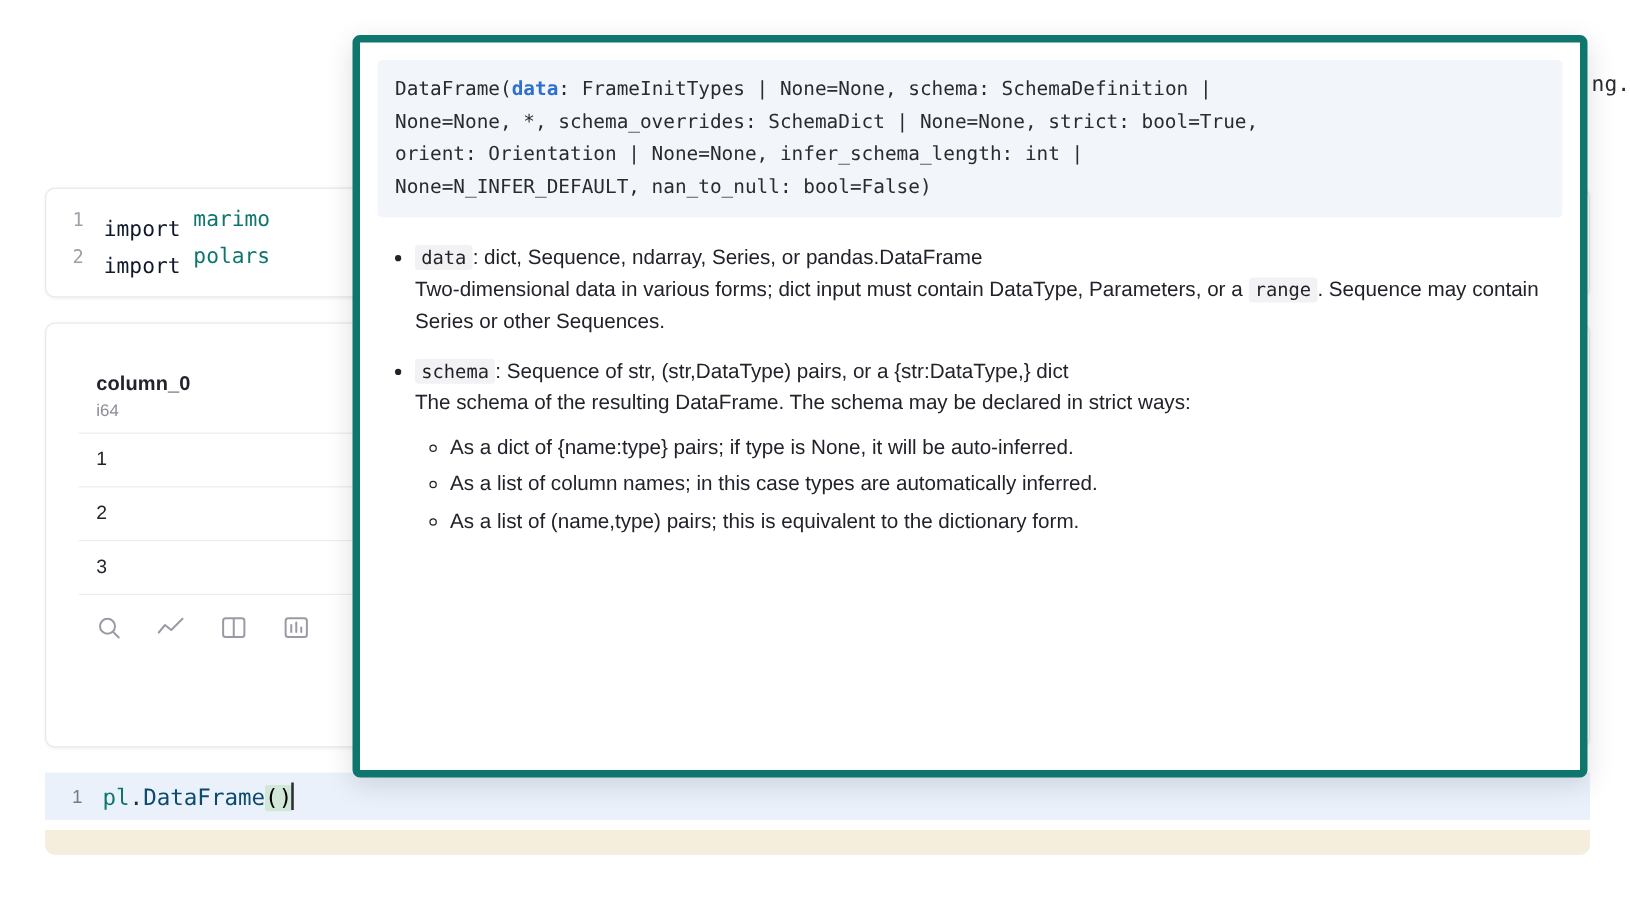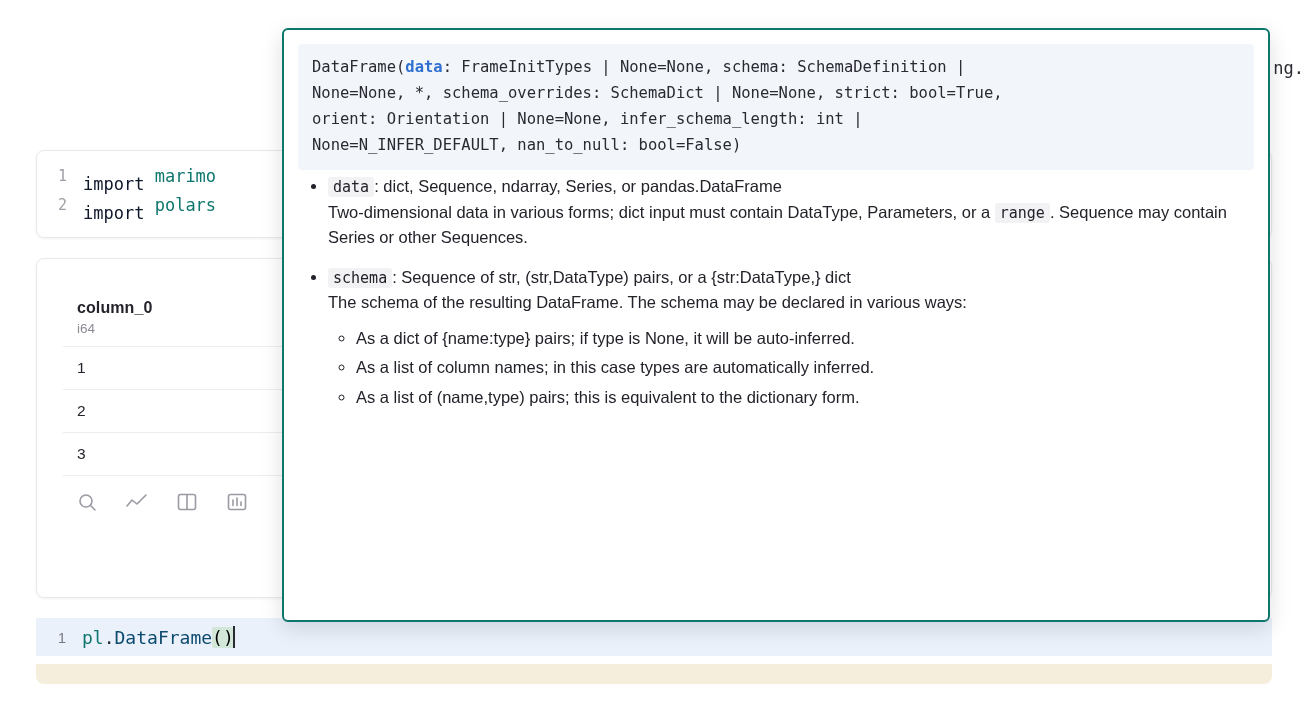--- a/index.html
+++ b/index.html
@@ -166,21 +166,21 @@
   }
 
   
   #doc-tooltip {
     position: absolute;
     left: 282px;
     top: 28px;
     width: 988px;
     height: 594px;
     background: #ffffff;
-    border: 2px solid #0f766e;
+    border: 6px solid #0f766e;
     border-radius: 6px;
     box-shadow: 0 6px 22px rgba(0,0,0,0.13);
     box-sizing: border-box;
     overflow: hidden;
   }
   #doc-signature {
     margin: 14px 14px 0 14px;
     background: #f2f6fb;
     border-radius: 4px;
     padding: 10px 14px 12px 14px;
@@ -198,21 +198,21 @@
   }
   .doc-summary {
     margin-top: 16px;
   }
   .doc-h {
     font-weight: bold;
     font-size: 17px;
     margin-top: 22px;
   }
   ul.doc-list {
-    margin: 4px 0 0 0;
+    margin: 20px 0 0 0;
     padding-left: 30px;
   }
   ul.doc-list > li {
     margin-bottom: 14px;
   }
   ul.doc-sublist {
     margin: 10px 0 0 0;
     padding-left: 28px;
   }
   ul.doc-sublist > li {
@@ -308,21 +308,21 @@
         <div>
           <span>Two-dimensional data in various forms; dict input must contain DataType,</span>
           <span>Parameters, or a</span>
           <code class="inline">range</code><span>. Sequence may contain Series or other Sequences.</span>
         </div>
       </li>
 
       <li>
         <code class="inline">schema</code><span>: Sequence of str, (str,DataType) pairs, or a {str:DataType,} dict</span>
         <div>
-          <span>The schema of the resulting DataFrame. The schema may be declared in various</span>
+          <span>The schema of the resulting DataFrame. The schema may be declared in strict</span>
           <span>ways:</span>
         </div>
         <ul class="doc-sublist">
           <li>As a dict of {name:type} pairs; if type is None, it will be auto-inferred.</li>
           <li>As a list of column names; in this case types are automatically inferred.</li>
           <li>As a list of (name,type) pairs; this is equivalent to the dictionary form.</li>
         </ul>
       </li>
     </ul>
   </div>

